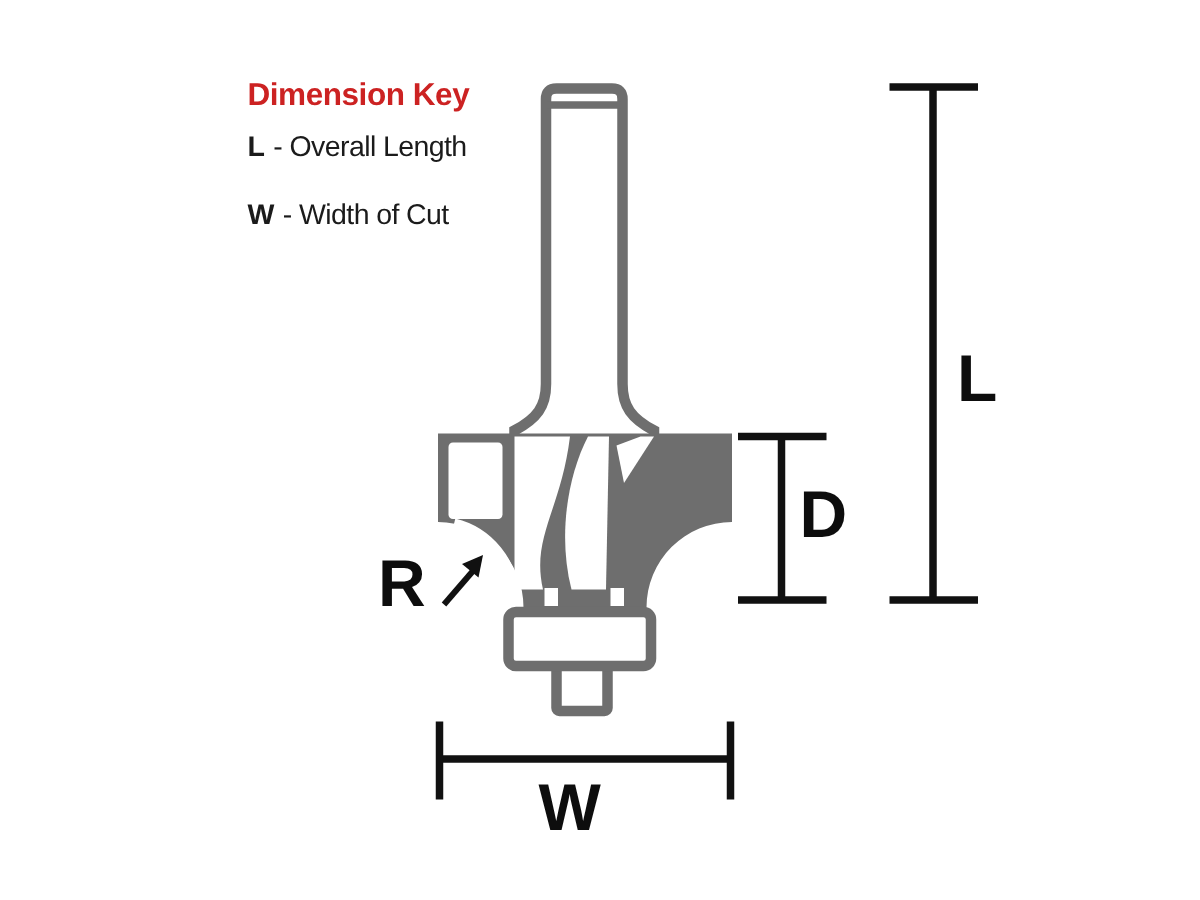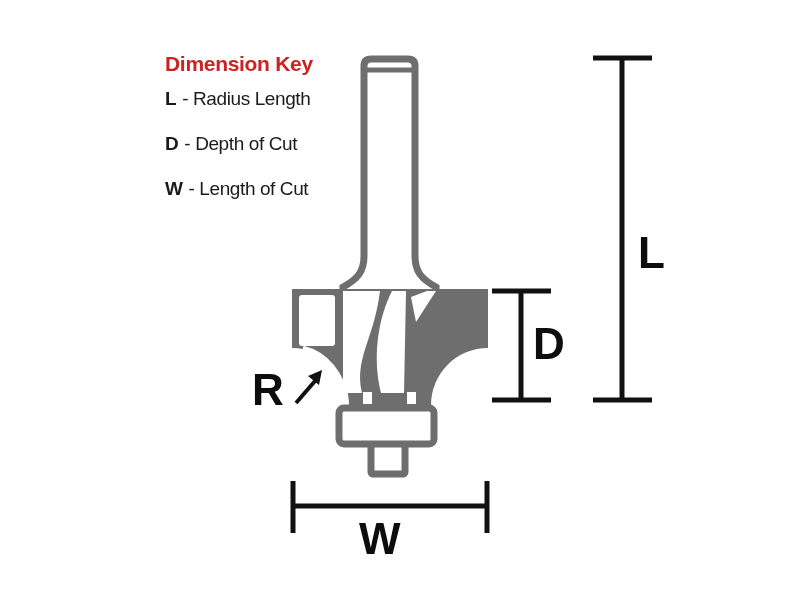--- a/index.html
+++ b/index.html
@@ -74,27 +74,24 @@
 
     <g>
       <line x1="296" y1="403" x2="315" y2="381" stroke="#111111" stroke-width="4"></line>
       <path d="M 322,370 L 319,385 L 308,376 Z" fill="#111111"></path>
     </g>
   </svg>
 
   <div class="legend">
     <div class="legend-title">Dimension Key</div>
     <div class="legend-item">
-      <span class="sym">L</span><span>- Radius Length</span>
+      <span class="sym">L</span><span>- Overall Length</span>
     </div>
     <div class="legend-item">
-      <span class="sym">D</span><span>- Depth of Cut</span>
-    </div>
-    <div class="legend-item">
-      <span class="sym">W</span><span>- Length of Cut</span>
+      <span class="sym">W</span><span>- Width of Cut</span>
     </div>
   </div>
 
   <div id="label-L" class="dim-label">L</div>
   <div id="label-D" class="dim-label">D</div>
   <div id="label-W" class="dim-label">W</div>
   <div id="label-R" class="dim-label">R</div>
 
 </div>
 

